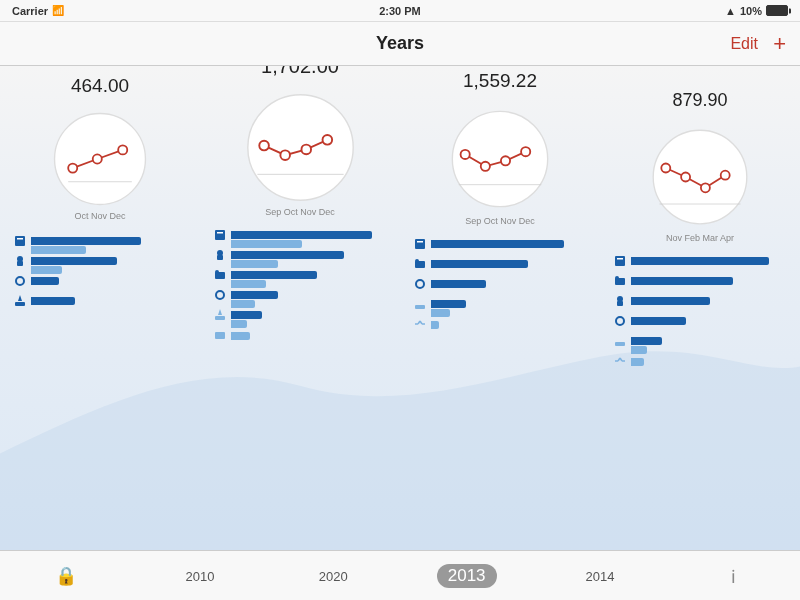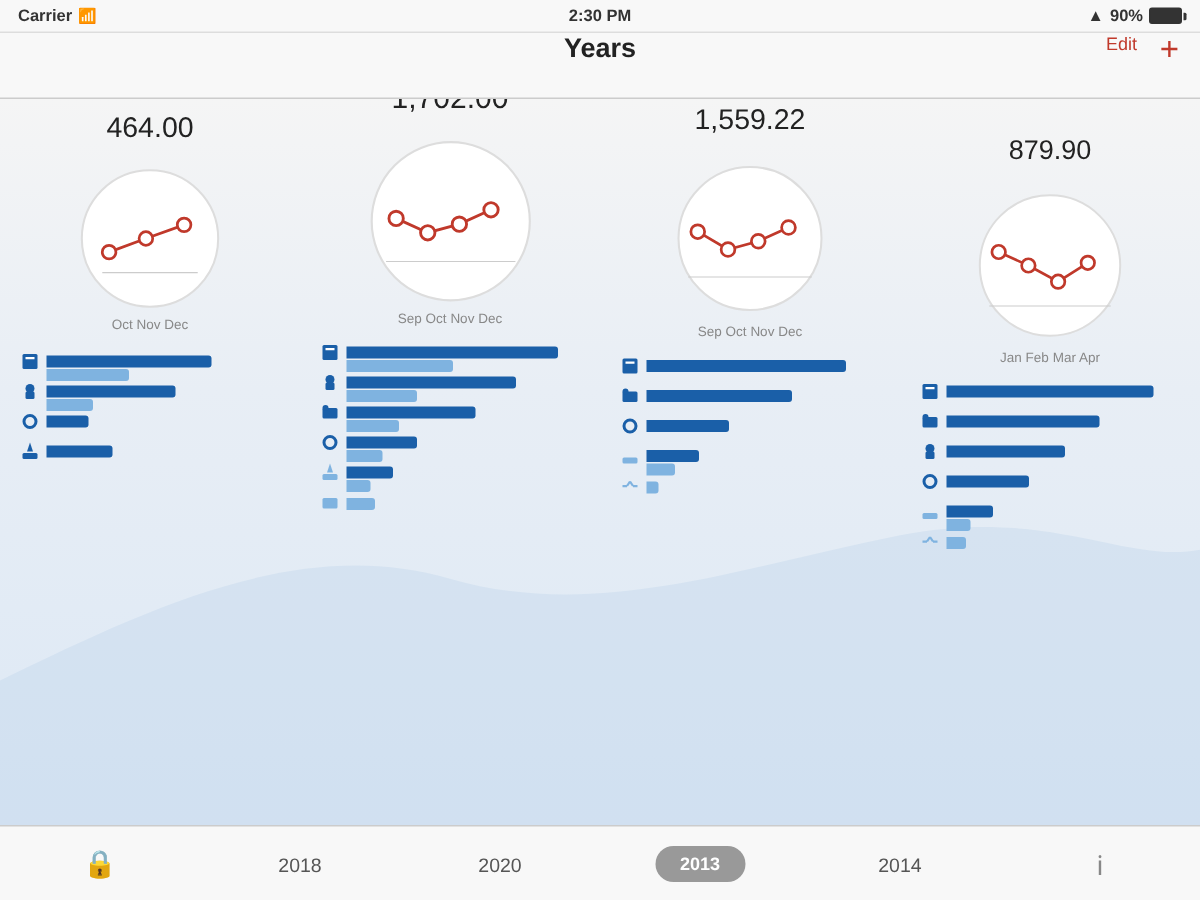--- a/index.html
+++ b/index.html
@@ -56,34 +56,34 @@
       background: #333;
       border-radius: 0 1px 1px 0;
     }
 
     
     .nav-bar {
       height: 44px;
       background: rgba(248,248,248,0.95);
       border-bottom: 1px solid #ccc;
       display: flex;
-      align-items: flex-start;
+      align-items: center;
       justify-content: center;
       position: relative;
     }
     .nav-title {
       font-size: 18px;
       font-weight: 600;
       color: #222;
     }
     .nav-edit {
       position: absolute;
       right: 42px;
       color: #c0392b;
-      font-size: 12px;
+      font-size: 16px;
       cursor: pointer;
     }
     .nav-plus {
       position: absolute;
       right: 14px;
       color: #c0392b;
       font-size: 22px;
       font-weight: 300;
       cursor: pointer;
       line-height: 1;
@@ -212,22 +212,22 @@
       height: 24px;
       background: #999;
       border-radius: 12px;
       display: flex;
       align-items: center;
       justify-content: center;
     }
 
     .year-2013-label {
       color: #fff;
-      font-size: 12px;
-      font-weight: 700;
+      font-size: 17px;
+      font-weight: 400;
     }
 
     
     .wave-bg {
       position: absolute;
       bottom: 0;
       left: 0;
       width: 100%;
       height: 60%;
       opacity: 0.3;
@@ -246,21 +246,21 @@
 <div class="device-frame">
 
   <div class="status-bar">
     <div class="status-left">
       <span>Carrier</span>
       <span class="wifi-icon">📶</span>
     </div>
     <div class="status-center">2:30 PM</div>
     <div class="status-right">
       <span>▲</span>
-      <span>90%</span>
+      <span>10%</span>
       <span class="battery-icon"></span>
     </div>
   </div>
 
   <div class="nav-bar">
     <span class="nav-title">Years</span>
     <span class="nav-edit">Edit</span>
     <span class="nav-plus">+</span>
   </div>
 
@@ -508,21 +508,21 @@
             <circle cx="60" cy="60" r="52" fill="white" stroke="#ddd" stroke-width="1.5"></circle>
             <line x1="15" y1="90" x2="105" y2="90" stroke="#ccc" stroke-width="0.8"></line>
 
             <polyline points="22,50 44,60 66,72 88,58" fill="none" stroke="#c0392b" stroke-width="2"></polyline>
             <circle cx="22" cy="50" r="5" fill="white" stroke="#c0392b" stroke-width="2"></circle>
             <circle cx="44" cy="60" r="5" fill="white" stroke="#c0392b" stroke-width="2"></circle>
             <circle cx="66" cy="72" r="5" fill="white" stroke="#c0392b" stroke-width="2"></circle>
             <circle cx="88" cy="58" r="5" fill="white" stroke="#c0392b" stroke-width="2"></circle>
           </svg>
         </div>
-        <div class="date-labels">Jan  Feb  Mar  Apr</div>
+        <div class="date-labels">Nov  Feb  Mar  Apr</div>
 
         <div class="bar-chart" style="margin-top:10px;">
           <div class="bar-row">
             <div class="bar-icon">
                 <svg width="14" height="14" viewBox="0 0 14 14">
                   <rect x="2" y="2" width="10" height="10" rx="1" fill="#1a5fa8"></rect>
                   <rect x="4" y="4" width="6" height="1.5" fill="white"></rect>
                 </svg>
               </div>
             <div class="bar-track">
@@ -589,21 +589,21 @@
       </div>
 
     </div>
   </div>
 
   <div class="tab-bar">
     <div class="tab-item">
       <span class="tab-icon-lock">🔒</span>
     </div>
     <div class="tab-item">
-      <span class="year-num-label">2018</span>
+      <span class="year-num-label">2010</span>
     </div>
     <div class="tab-item">
       <span class="year-num-label">2020</span>
     </div>
     <div class="tab-item">
       <div class="year-2013-bubble">
         <span class="year-2013-label">2013</span>
       </div>
     </div>
     <div class="tab-item">

